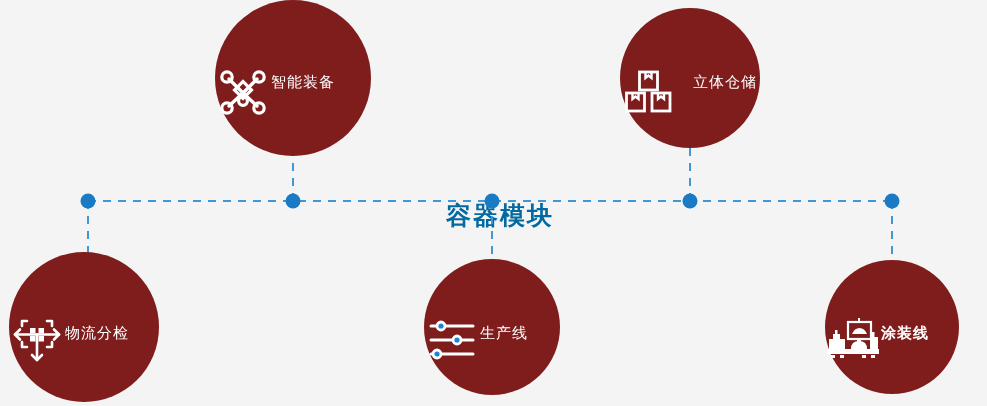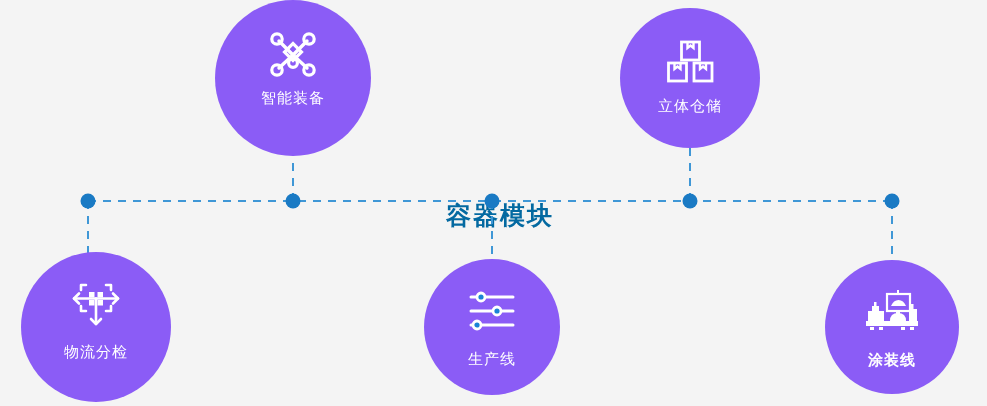--- a/index.html
+++ b/index.html
@@ -53,24 +53,24 @@
     border-radius: 50%;
     background: #1a7ac4;
     transform: translate(-50%, -50%);
     z-index: 4;
   }
 
   
   .node-circle {
     position: absolute;
     border-radius: 50%;
-    background: #8b5cf6;
+    background: #7f1d1d;
     z-index: 3;
     display: flex;
-    flex-direction: column;
+    flex-direction: row;
     align-items: center;
     justify-content: flex-start;
   }
 
   .node-circle .glyph {
     margin-top: 28px;
     width: 56px;
     height: 52px;
     display: flex;
     align-items: center;
@@ -135,39 +135,39 @@
           <circle cx="10" cy="40" r="5.2"></circle>
           <circle cx="42" cy="40" r="5.2"></circle>
           <circle cx="26" cy="33" r="4.4"></circle>
           <rect x="20" y="16" width="12" height="12" transform="rotate(45 26 22)"></rect>
         </g>
       </svg>
     </span>
     <span class="caption">智能装备</span>
   </div>
 
-  <div class="node-circle top" style="left:620px; top:8px; width:140px; height:140px;">
+  <div class="node-circle top" style="left:620px; top:8px; width:140px; height:140px;gap:17px;">
     <span class="glyph">
       <svg width="50" height="46" viewBox="0 0 50 46">
         <g fill="none" stroke="#ffffff" stroke-width="2.8">
           <rect x="16.5" y="3" width="18" height="18"></rect>
           <rect x="3.5" y="24" width="18" height="18"></rect>
           <rect x="29" y="24" width="18" height="18"></rect>
         </g>
         <g fill="none" stroke="#ffffff" stroke-width="2.4">
           <polyline points="22.5,3 22.5,9 25.5,6.6 28.5,9 28.5,3"></polyline>
           <polyline points="9.5,24 9.5,30 12.5,27.6 15.5,30 15.5,24"></polyline>
           <polyline points="35,24 35,30 38,27.6 41,30 41,24"></polyline>
         </g>
       </svg>
     </span>
     <span class="caption">立体仓储</span>
   </div>
 
-  <div class="node-circle bottom" style="left:21px; top:252px; width:150px; height:150px;">
+  <div class="node-circle bottom" style="left:9px; top:252px; width:150px; height:150px;">
     <span class="glyph">
       <svg width="52" height="50" viewBox="0 0 52 50">
         <g fill="none" stroke="#ffffff" stroke-width="2.6" stroke-linecap="round" stroke-linejoin="round">
           <polyline points="16,6 11,6 11,11"></polyline>
           <polyline points="36,6 41,6 41,11"></polyline>
           <polyline points="16,32 11,32 11,27"></polyline>
           <polyline points="36,32 41,32 41,27"></polyline>
         </g>
         <g fill="#ffffff">
           <rect x="19" y="13" width="5.5" height="5.5"></rect>

